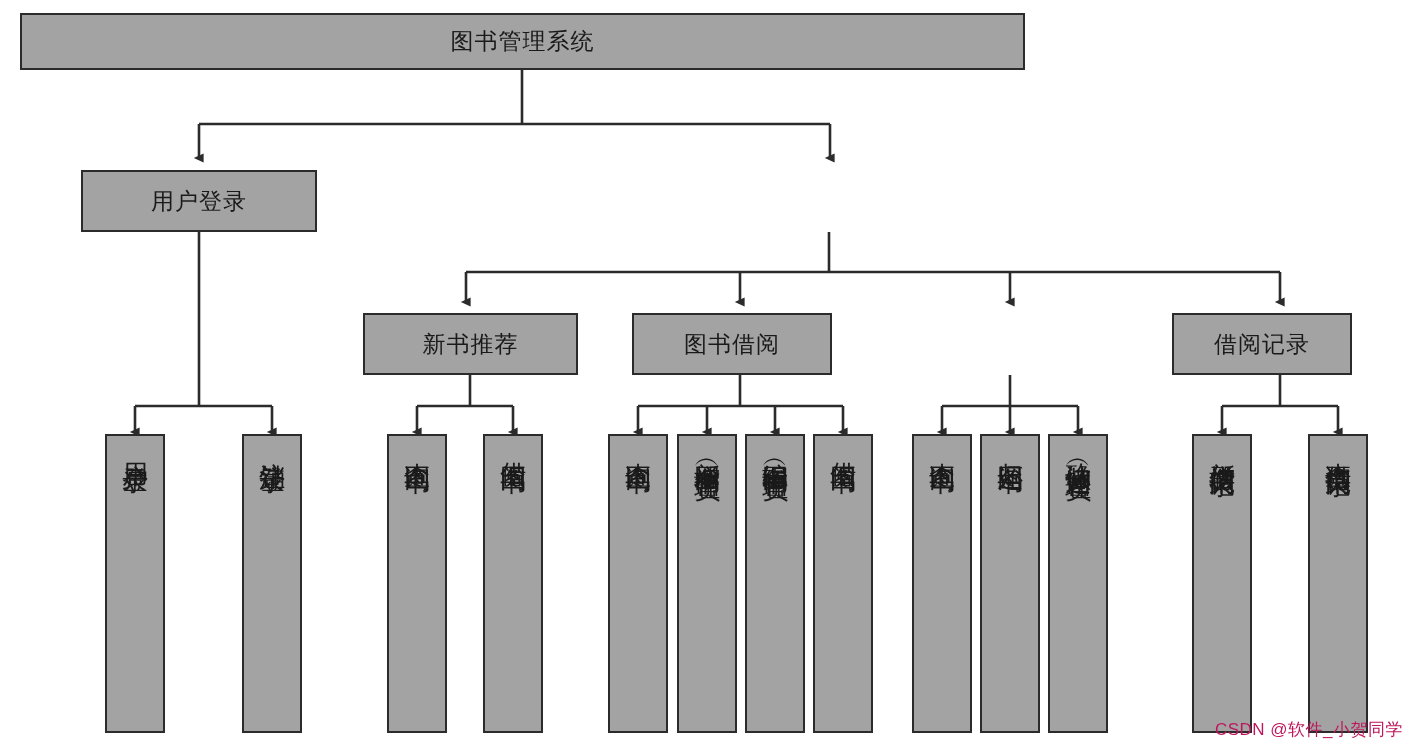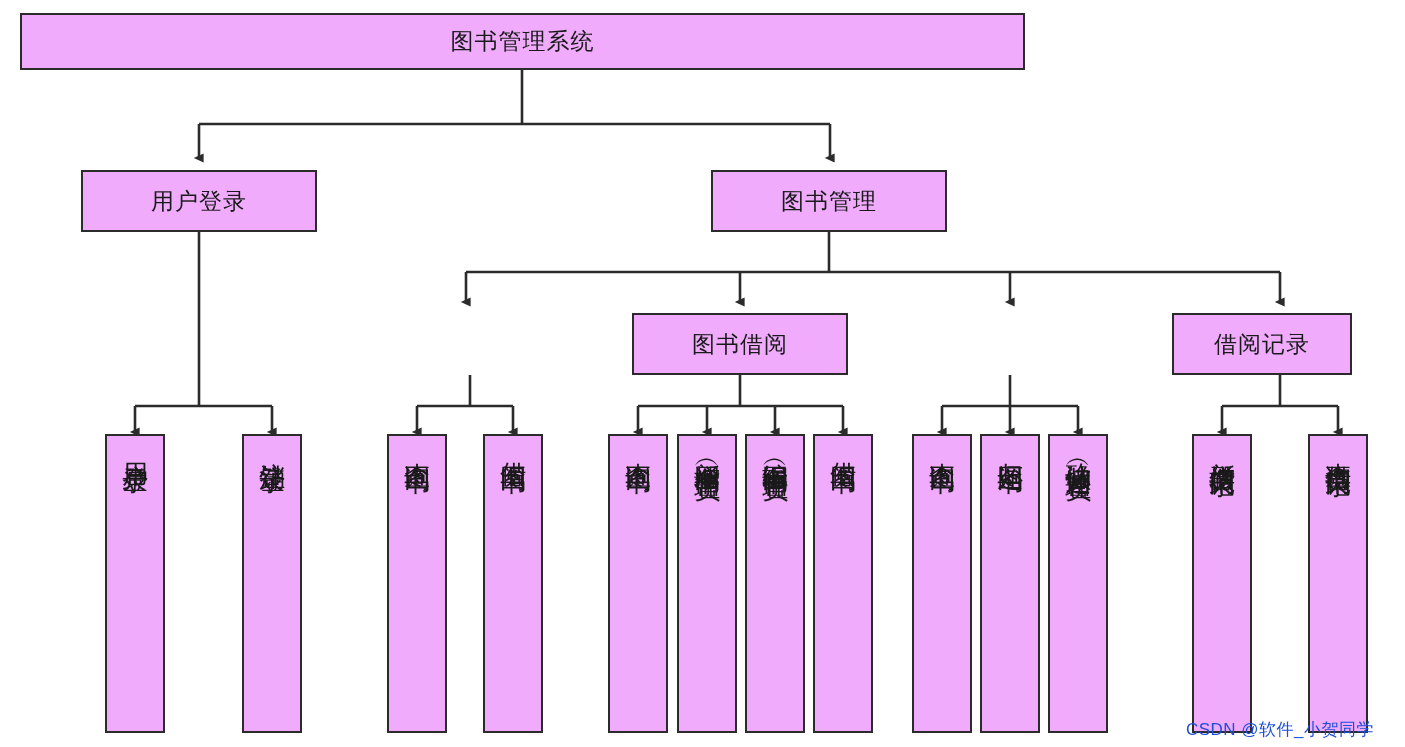--- a/index.html
+++ b/index.html
@@ -22,21 +22,21 @@
     left: 0;
     top: 0;
     width: 1405px;
     height: 747px;
     pointer-events: none;
   }
   .node {
     position: absolute;
     box-sizing: border-box;
     border: 2.5px solid #2b2b2b;
-    background: #f0abfc;
+    background: #a3a3a3;
     display: flex;
     align-items: center;
     justify-content: center;
     color: #1a1a1a;
   }
   .node.horiz {
     font-size: 23px;
     letter-spacing: 1px;
   }
   .node.vert {
@@ -48,24 +48,24 @@
     writing-mode: vertical-rl;
     text-orientation: upright;
     font-size: 26px;
     line-height: 1.06;
     letter-spacing: 2px;
     white-space: nowrap;
     color: #1a1a1a;
   }
   .watermark {
     position: absolute;
-    right: 31px;
+    right: 2px;
     bottom: 6px;
     font-size: 17px;
-    color: #1d4ed8;
+    color: #be185d;
     letter-spacing: 0.5px;
     white-space: nowrap;
   }
 </style>
 </head>
 <body>
 
 <div id="canvas">
 
   <svg id="edges" viewBox="0 0 1405 747" xmlns="http://www.w3.org/2000/svg">
@@ -118,25 +118,25 @@
     </g>
   </svg>
 
   <div class="node horiz" style="left:20px; top:13px; width:1005px; height:57px;">
     <span>图书管理系统</span>
   </div>
 
   <div class="node horiz" style="left:81px; top:170px; width:236px; height:62px;">
     <span>用户登录</span>
   </div>
-  <div class="node horiz" style="left:711px; top:170px; width:236px; height:62px;">
-    <span>图书管理</span>
+
+  <div class="node horiz" style="left:363px; top:313px; width:215px; height:62px;">
+    <span>新书推荐</span>
   </div>
-
-  <div class="node horiz" style="left:632px; top:313px; width:216px; height:62px;">
+  <div class="node horiz" style="left:632px; top:313px; width:200px; height:62px;">
     <span>图书借阅</span>
   </div>
   <div class="node horiz" style="left:1172px; top:313px; width:180px; height:62px;">
     <span>借阅记录</span>
   </div>
 
   <div class="node vert" style="left:105px; top:434px; width:60px; height:299px;">
     <span class="vlabel">用户登录</span>
   </div>
   <div class="node vert" style="left:242px; top:434px; width:60px; height:299px;">

